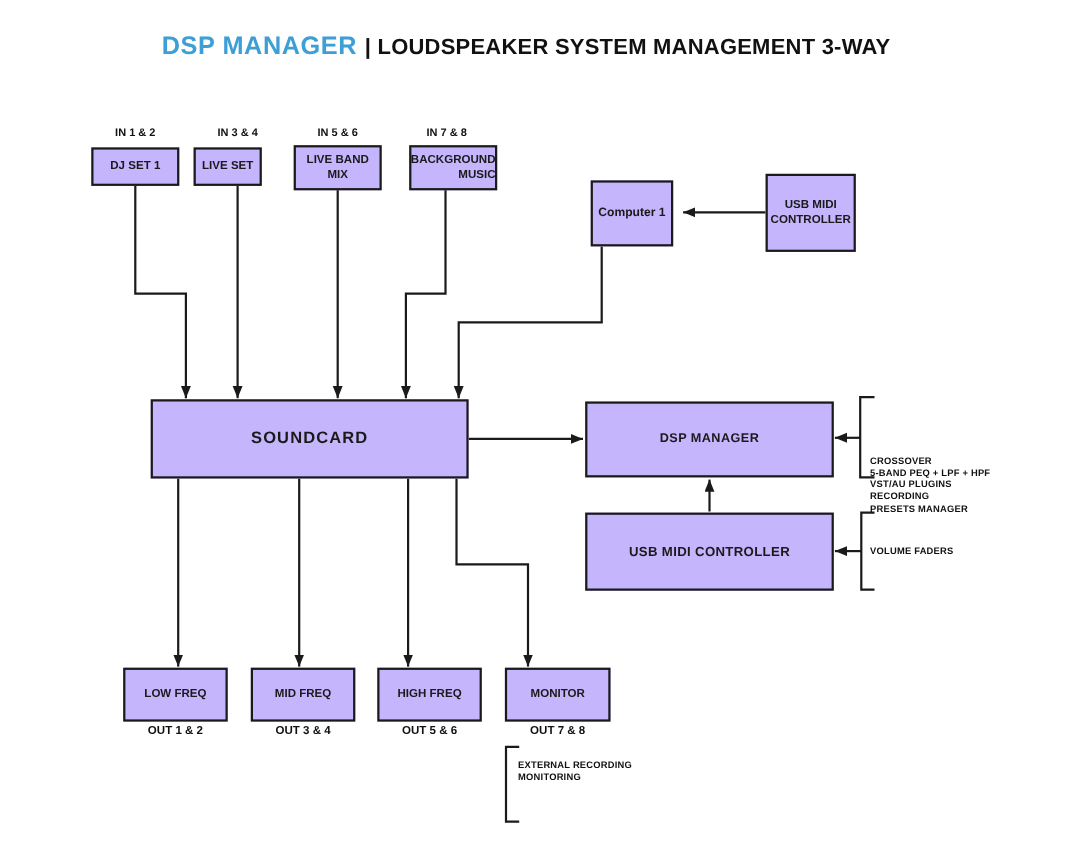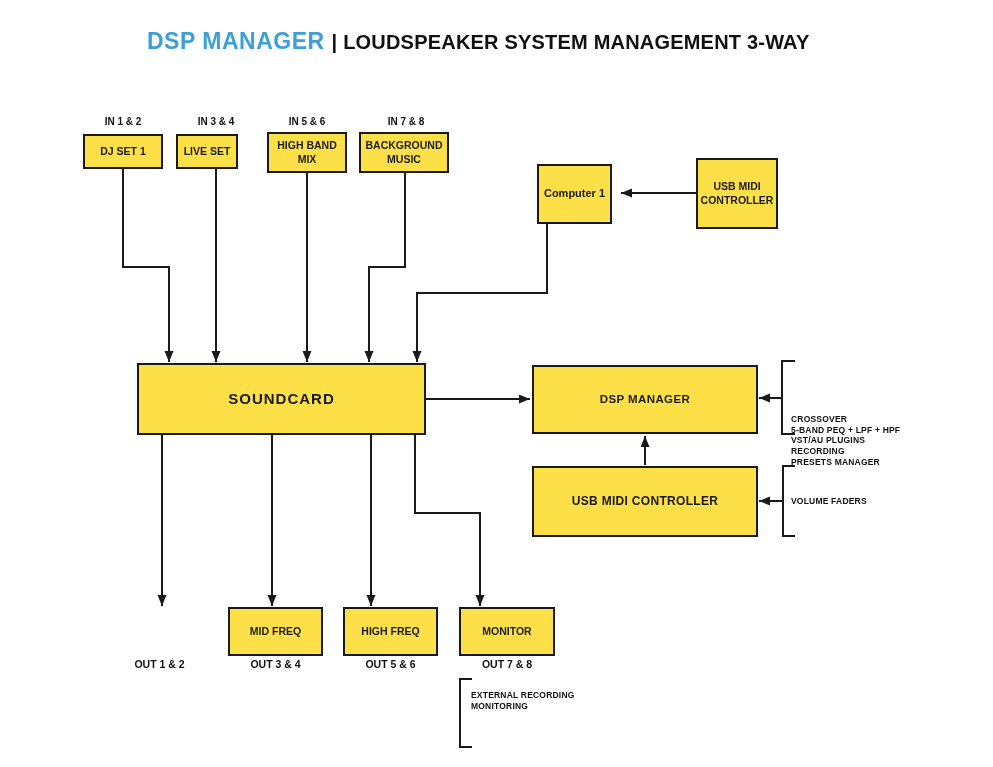--- a/index.html
+++ b/index.html
@@ -19,21 +19,21 @@
   .wires polyline,.wires path{fill:none;stroke:var(--line-black);stroke-width:2px;}
   .wires .arrowhead{fill:var(--line-black);stroke:none;}
   .title{
     position:absolute;left:147px;top:28px;
     display:flex;align-items:baseline;gap:7px;white-space:nowrap;
   }
   .title .brand{font-size:23px;font-weight:bold;color:var(--brand-blue);letter-spacing:.5px;}
   .title .subtitle{font-size:20px;font-weight:bold;color:#111;letter-spacing:.2px;}
   .box{
     position:absolute;box-sizing:border-box;
-    background:#fde047;border:2px solid var(--line-black);
+    background:#c4b5fd;border:2px solid var(--line-black);
     display:flex;align-items:center;justify-content:center;
     text-align:center;font-weight:bold;color:var(--line-black);
     font-size:10.5px;line-height:1.25;padding:2px 4px;
   }
   .box.soundcard{font-size:15px;letter-spacing:1px;}
   .box.dsp{font-size:11.5px;letter-spacing:.4px;}
   .box.usb-bottom{font-size:12px;letter-spacing:.3px;}
   .box.computer{font-size:11px;}
   .port-label{
     position:absolute;text-align:center;
@@ -88,22 +88,22 @@
     <span class="subtitle">| LOUDSPEAKER SYSTEM MANAGEMENT 3-WAY</span>
   </div>
 
   <div class="port-label" style="left:83px;top:116px;width:80px;">IN 1 &amp; 2</div>
   <div class="port-label" style="left:176px;top:116px;width:80px;">IN 3 &amp; 4</div>
   <div class="port-label" style="left:267px;top:116px;width:80px;">IN 5 &amp; 6</div>
   <div class="port-label" style="left:359px;top:116px;width:94px;">IN 7 &amp; 8</div>
 
   <div class="box" style="left:83px;top:134px;width:80px;height:35px;">DJ SET 1</div>
   <div class="box" style="left:176px;top:134px;width:62px;height:35px;">LIVE SET</div>
-  <div class="box" style="left:267px;top:132px;width:80px;height:41px;">HIGH BAND MIX</div>
-  <div class="box" style="left:359px;top:132px;width:90px;height:41px;">BACKGROUND MUSIC</div>
+  <div class="box" style="left:267px;top:132px;width:80px;height:41px;">LIVE BAND MIX</div>
+  <div class="box" style="left:372px;top:132px;width:80px;height:41px;text-align:right;">BACKGROUND MUSIC</div>
 
   <div class="box computer" style="left:537px;top:164px;width:75px;height:60px;">Computer 1</div>
   <div class="box" style="left:696px;top:158px;width:82px;height:71px;">USB MIDI CONTROLLER</div>
 
   <div class="box soundcard" style="left:137px;top:363px;width:289px;height:72px;">SOUNDCARD</div>
   <div class="box dsp" style="left:532px;top:365px;width:226px;height:69px;">DSP MANAGER</div>
   <div class="box usb-bottom" style="left:532px;top:466px;width:226px;height:71px;">USB MIDI CONTROLLER</div>
 
   <div class="note" style="left:791px;top:370px;margin-top:44px;">
     <div>CROSSOVER</div>
@@ -111,20 +111,21 @@
     <div>VST/AU PLUGINS</div>
     <div>RECORDING</div>
     <div>PRESETS MANAGER</div>
   </div>
   <div class="note" style="left:791px;top:496px;">VOLUME FADERS</div>
   <div class="note" style="left:471px;top:690px;">
     <div>EXTERNAL RECORDING</div>
     <div>MONITORING</div>
   </div>
 
+  <div class="box" style="left:112px;top:607px;width:95px;height:49px;">LOW FREQ</div>
   <div class="box" style="left:228px;top:607px;width:95px;height:49px;">MID FREQ</div>
   <div class="box" style="left:459px;top:607px;width:96px;height:49px;">MONITOR</div>
   <div class="box" style="left:343px;top:607px;width:95px;height:49px;">HIGH FREQ</div>
 
   <div class="port-label" style="left:112px;top:658px;width:95px;font-size:10.5px;">OUT 1 &amp; 2</div>
   <div class="port-label" style="left:228px;top:658px;width:95px;font-size:10.5px;">OUT 3 &amp; 4</div>
   <div class="port-label" style="left:343px;top:658px;width:95px;font-size:10.5px;">OUT 5 &amp; 6</div>
   <div class="port-label" style="left:459px;top:658px;width:96px;font-size:10.5px;">OUT 7 &amp; 8</div>
 
 </div>

